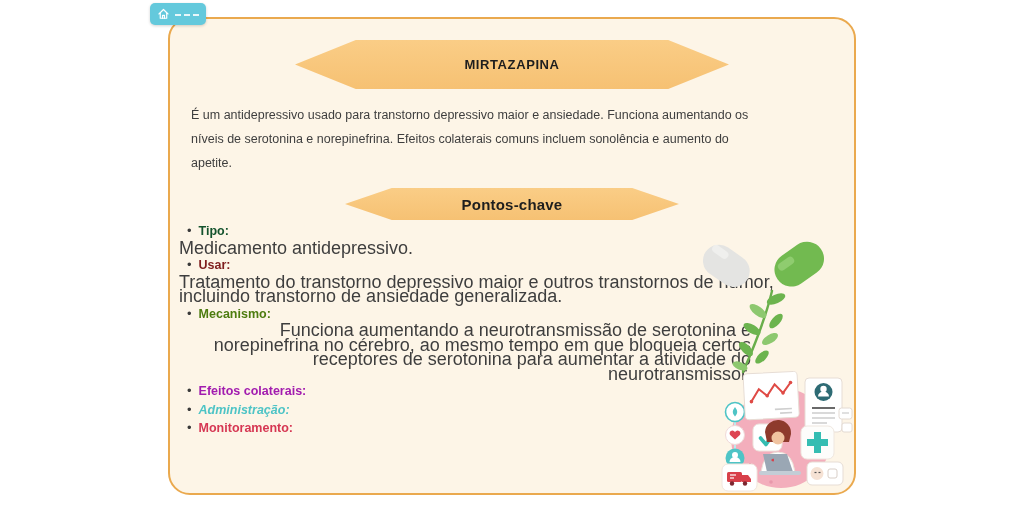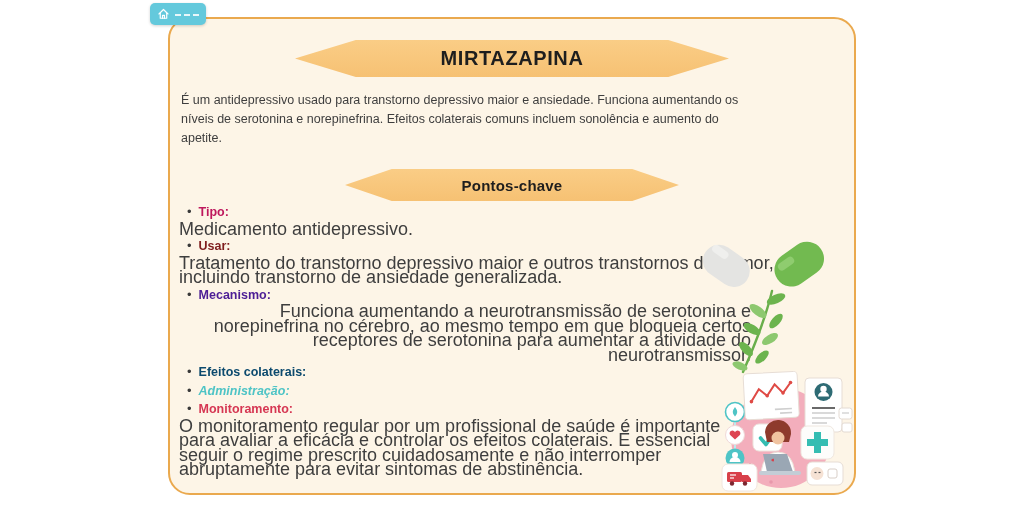--- a/index.html
+++ b/index.html
@@ -22,24 +22,24 @@
     position:absolute;left:168px;top:17px;width:688px;height:478px;
     box-sizing:border-box;background:#fdf5e7;border:2px solid #eaa94e;
     border-radius:22px;padding:21px 9px 0 9px;
   }
   .banner{
     position:relative;display:flex;align-items:center;justify-content:center;
     background:linear-gradient(#facd86,#f6c173);
     clip-path:polygon(0 50%,14% 0,86% 0,100% 50%,86% 100%,14% 100%);
     color:#1e1e1e;font-weight:800;
   }
-  .banner-lg{width:434px;height:37px;margin:0 auto 14px auto;font-size:20px;letter-spacing:.6px;}
-  .banner-sm{width:334px;height:32px;margin:21px auto 3px auto;font-size:15px;letter-spacing:.2px;}
+  .banner-lg{width:434px;height:49px;margin:0 auto 14px auto;font-size:13px;letter-spacing:.6px;}
+  .banner-sm{width:334px;height:32px;margin:13px auto 3px auto;font-size:15px;letter-spacing:.2px;}
   .desc{
-    margin:2px;max-width:580px;color:#3e3e3e;font-size:12.5px;line-height:19px;
+    margin:12px;max-width:580px;color:#3e3e3e;font-size:12.5px;line-height:24px;
   }
   .sections{margin-top:2px;}
   .sec{margin:0 0 2px 0;}
   .sec-head{display:flex;align-items:baseline;gap:7px;padding-left:8px;line-height:15.5px;margin-bottom:1px;}
   .bullet{color:#3a3a3a;font-size:13px;line-height:15px;}
   .sec-label{font-size:12.5px;font-weight:800;}
   .sec-text{margin:0;color:#3e3e3e;font-size:18px;line-height:14.5px;}
   .sec-1 .sec-text{max-width:660px;}
   .sec-2 .sec-text{max-width:665px;}
   .sec-3 .sec-text{max-width:572px;text-align:right;}
@@ -74,61 +74,60 @@
 
     <div class="banner banner-sm">
       <span>Pontos-chave</span>
     </div>
 
     <div class="sections">
 
       <div class="sec sec-1">
         <div class="sec-head">
           <span class="bullet">•</span>
-          <span class="sec-label" style="color: #be185d;">Tipo:</span>
+          <span class="sec-label" style="color: #14532d;">Tipo:</span>
         </div>
         <p class="sec-text">Medicamento antidepressivo.</p>
       </div>
 
       <div class="sec sec-2">
         <div class="sec-head">
           <span class="bullet">•</span>
           <span class="sec-label" style="color: #7f1d1d;">Usar:</span>
         </div>
         <p class="sec-text">Tratamento do transtorno depressivo maior e outros transtornos de humor, incluindo transtorno de ansiedade generalizada.</p>
       </div>
 
       <div class="sec sec-3">
         <div class="sec-head">
           <span class="bullet">•</span>
-          <span class="sec-label" style="color: #4c1d95;">Mecanismo:</span>
+          <span class="sec-label" style="color: #4d7c0f;">Mecanismo:</span>
         </div>
         <p class="sec-text">Funciona aumentando a neurotransmissão de serotonina e norepinefrina no cérebro, ao mesmo tempo em que bloqueia certos receptores de serotonina para aumentar a atividade do neurotransmissor.</p>
       </div>
 
       <div class="sec sec-4">
         <div class="sec-head">
           <span class="bullet">•</span>
-          <span class="sec-label" style="color: #0c4a6e;">Efeitos colaterais:</span>
+          <span class="sec-label" style="color: #a21caf;">Efeitos colaterais:</span>
         </div>
       </div>
 
       <div class="sec sec-5">
         <div class="sec-head">
           <span class="bullet">•</span>
           <span class="sec-label" style="color: rgb(78, 196, 198); font-style: italic;">Administração:</span>
         </div>
       </div>
 
       <div class="sec sec-6">
         <div class="sec-head">
           <span class="bullet">•</span>
           <span class="sec-label" style="color: rgb(214, 55, 83);">Monitoramento:</span>
         </div>
-        <p class="sec-text">O monitoramento regular por um profissional de saúde é importante para avaliar a eficácia e controlar os efeitos colaterais. É essencial seguir o regime prescrito cuidadosamente e não interromper abruptamente para evitar sintomas de abstinência.</p>
       </div>
 
     </div>
 
     <svg class="capsule-illo" width="148" height="150" viewBox="0 0 148 150">
       <g transform="translate(36,38) rotate(35)">
         <rect x="-27" y="-16" width="50" height="32" rx="16" fill="#e4e4e2"></rect>
         <rect x="-24" y="-12" width="18" height="8" rx="4" fill="#efefed"></rect>
       </g>
       <g transform="translate(106,36) rotate(-35)">

